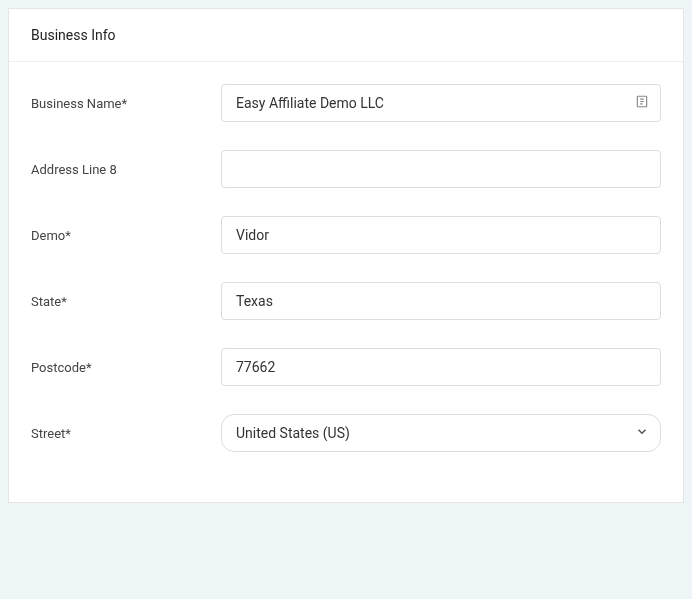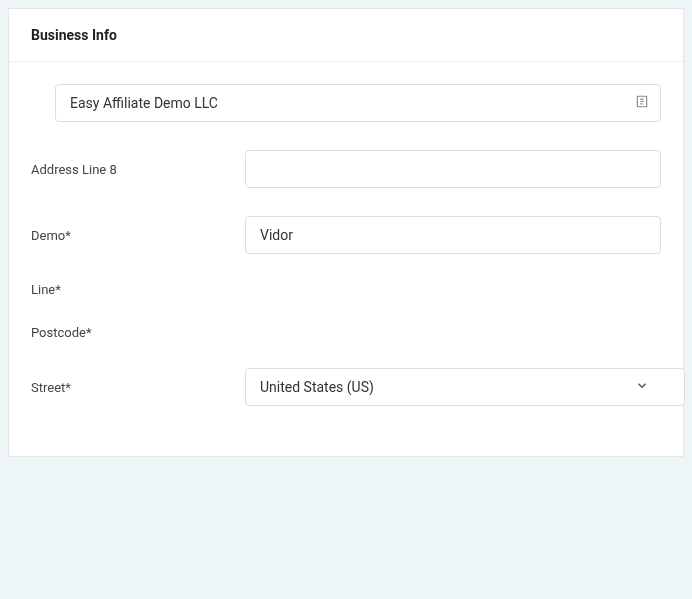--- a/index.html
+++ b/index.html
@@ -17,21 +17,21 @@
     .panel {
       background: #fff;
       border: 1px solid #e5e5e5;
     }
     .panel-header {
       padding: 18px 22px;
       border-bottom: 1px solid #eee;
     }
     .panel-title {
       font-size: 14px;
-      font-weight: 700;
+      font-weight: 400;
       color: #222;
     }
     .panel-body {
       padding: 22px;
     }
     .form-row {
       display: flex;
       align-items: center;
       margin-bottom: 28px;
       position: relative;
@@ -48,32 +48,32 @@
     .form-control {
       flex: 1;
       height: 38px;
       padding: 0 14px;
       border: 1px solid #ddd;
       border-radius: 4px;
       font-size: 14px;
       color: #333;
       font-family: inherit;
       background: #fff;
-      margin-left: 24px;
     }
     .select-wrap {
       flex: 1;
       position: relative;
     }
     .select-wrap .form-control {
       width: 100%;
       appearance: none;
       -webkit-appearance: none;
       padding-right: 36px;
       cursor: pointer;
+      border-radius: 13px;
     }
     .select-chevron {
       position: absolute;
       right: 12px;
       top: 50%;
       transform: translateY(-50%);
       pointer-events: none;
       color: #555;
     }
     .input-end-icon {
@@ -88,20 +88,21 @@
 </head>
 <body>
 
 <div class="panel">
   <div class="panel-header">
     <div class="panel-title">Business Info</div>
   </div>
   <div class="panel-body">
 
     <div class="form-row">
+      <label class="form-label">Business Name*</label>
       <input type="text" class="form-control" value="Easy Affiliate Demo LLC" style="">
       <span class="input-end-icon">
         <svg width="14" height="14" viewBox="0 0 24 24" fill="none" stroke="currentColor" stroke-width="2">
           <rect x="4" y="3" width="16" height="18" rx="1"></rect>
           <line x1="9" y1="8" x2="15" y2="8"></line>
           <line x1="9" y1="12" x2="15" y2="12"></line>
           <line x1="9" y1="16" x2="13" y2="16"></line>
         </svg>
       </span>
     </div>
@@ -111,25 +112,27 @@
       <label class="form-label">Address Line 8</label>
       <input type="text" class="form-control" value="" style="">
     </div>
 
     <div class="form-row">
       <label class="form-label">Demo*</label>
       <input type="text" class="form-control" value="Vidor" style="">
     </div>
 
     <div class="form-row">
-      <label class="form-label">Line*</label>
+      <label class="form-label">State*</label>
+      <input type="text" class="form-control" value="Texas" style="">
     </div>
 
     <div class="form-row">
       <label class="form-label">Postcode*</label>
+      <input type="text" class="form-control" value="77662" style="">
     </div>
 
     <div class="form-row">
       <label class="form-label">Street*</label>
       <div class="select-wrap">
         <select class="form-control">
           <option>United States (US)</option>
         </select>
         <span class="select-chevron">
           <svg width="14" height="14" viewBox="0 0 24 24" fill="none" stroke="currentColor" stroke-width="2.5">

